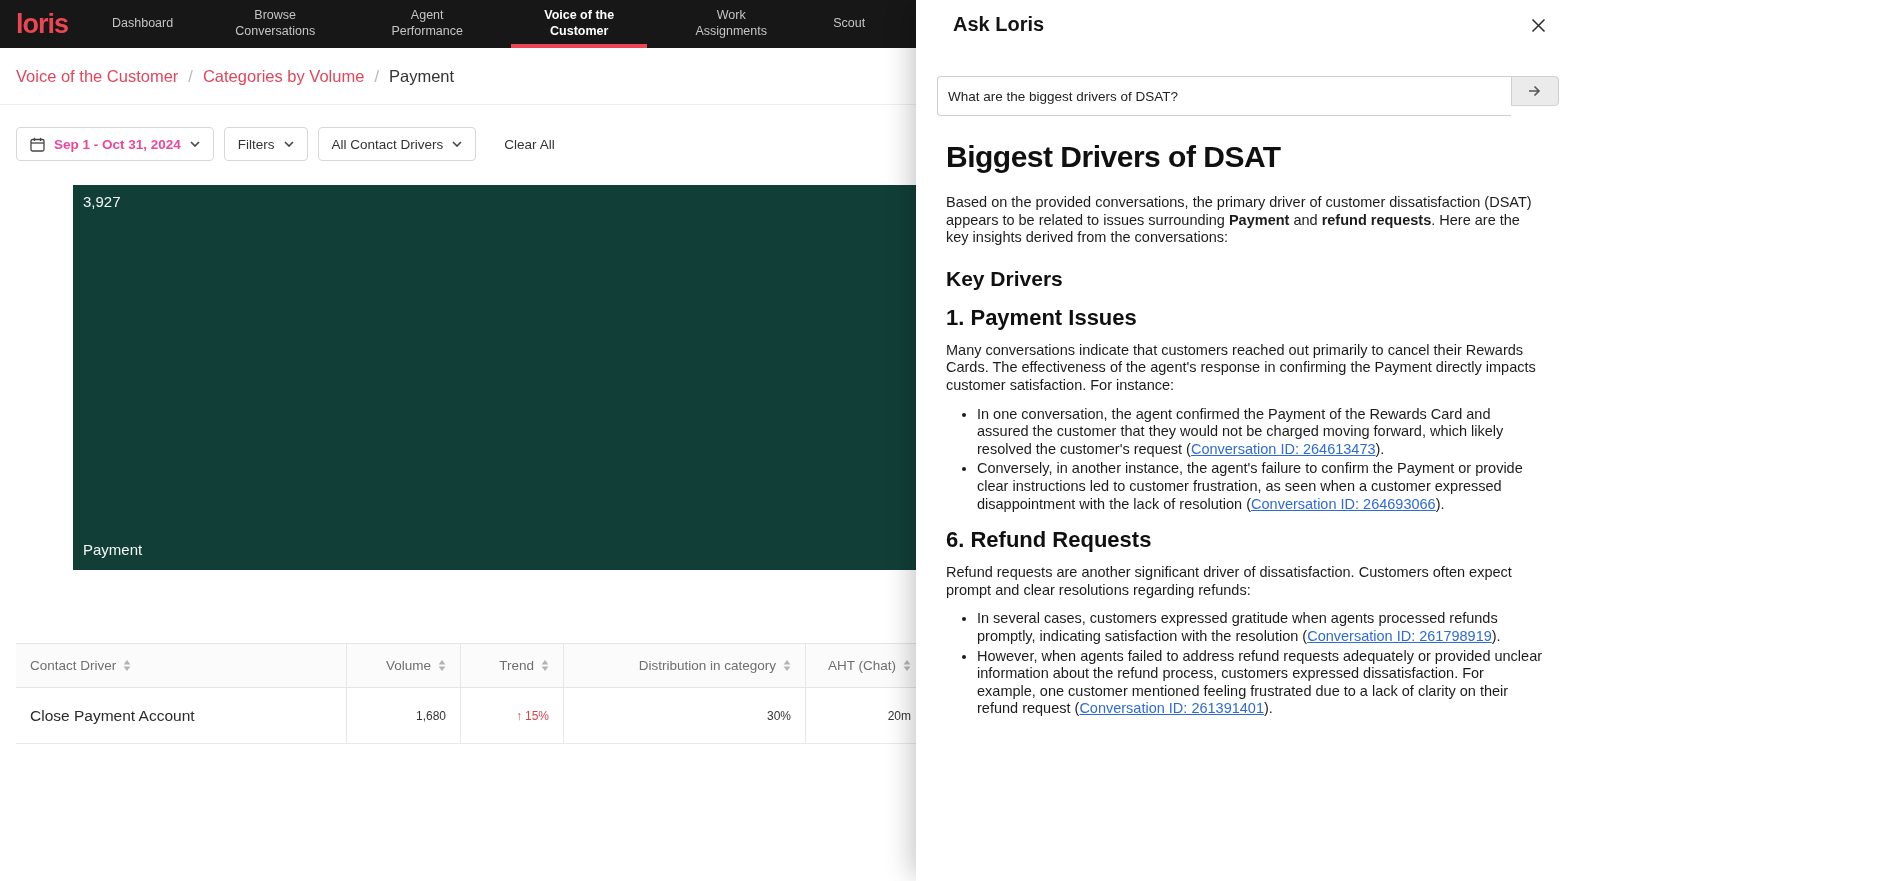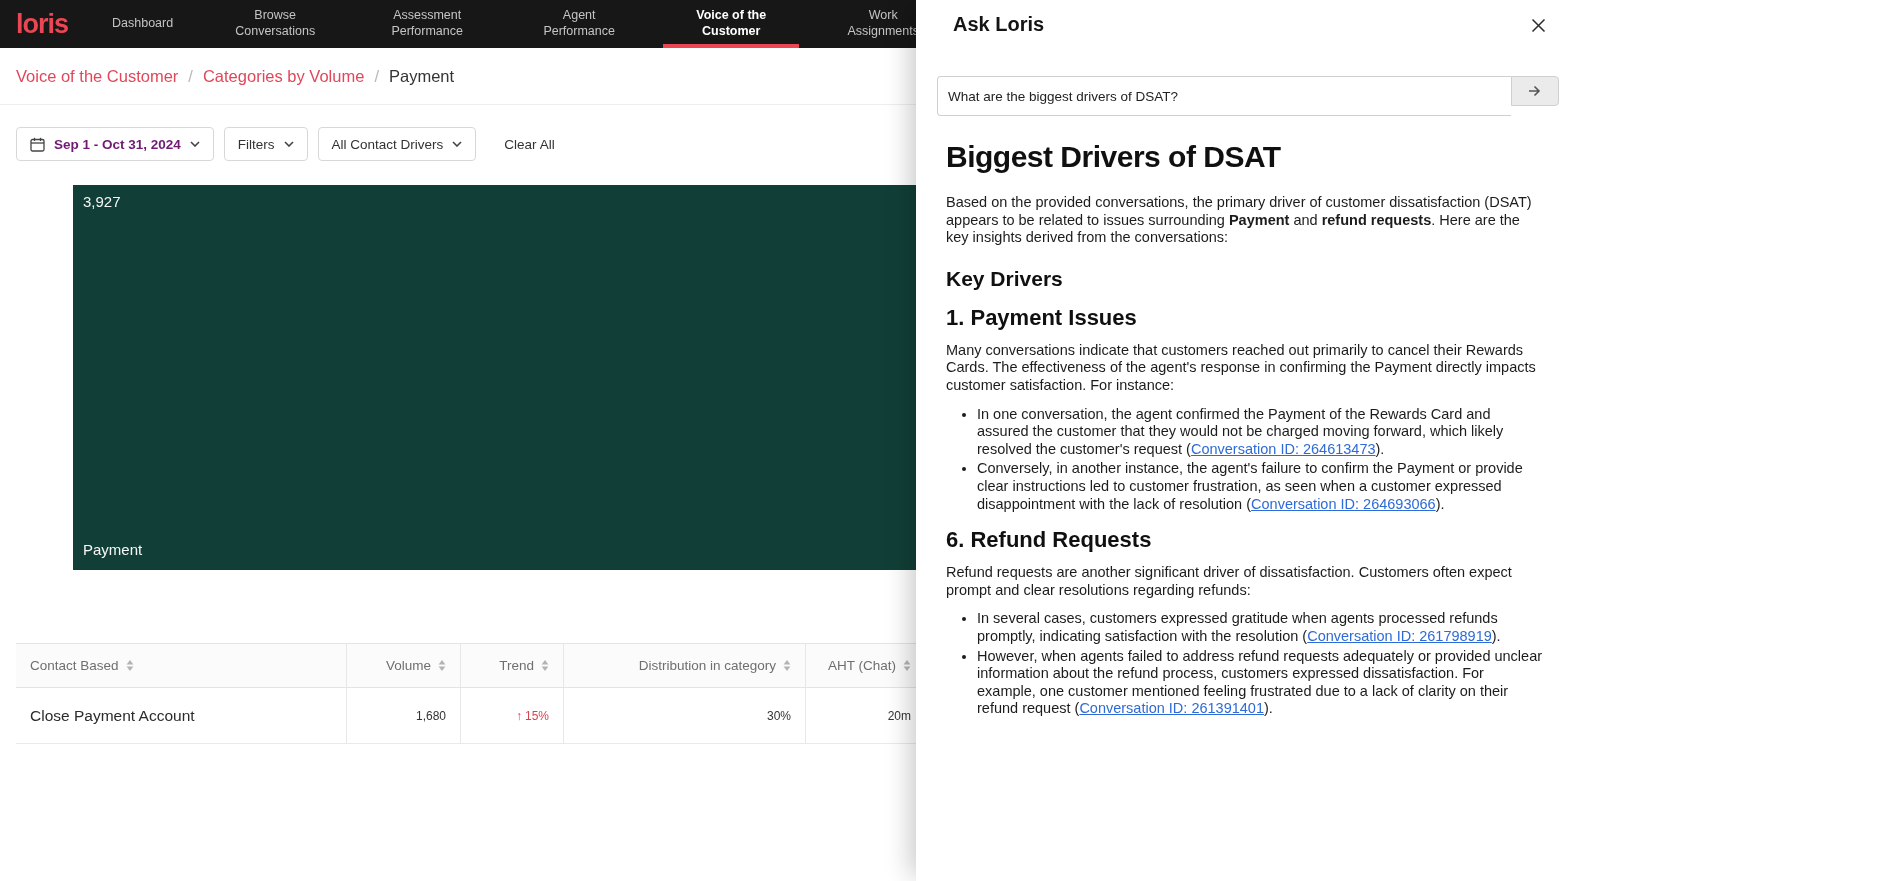--- a/index.html
+++ b/index.html
@@ -18,21 +18,21 @@
 
   
   .crumb-bar { position:absolute; left:0; top:48px; width:1899px; height:57px; background:#fff; border-bottom:1px solid #eeeeee; display:flex; align-items:center; padding-left:16px; font-size:16.5px; }
   .crumb-link { color:#e1475a; text-decoration:none; cursor:pointer; }
   .crumb-sep { color:#b9b9b9; margin:0 10px; }
   .crumb-current { color:#343434; }
 
   
   .filter-row { position:absolute; left:16px; top:127px; display:flex; align-items:center; gap:10px; }
   .btn { height:34px; background:#fff; border:1px solid #d8d8d8; border-radius:4px; display:flex; align-items:center; gap:9px; padding:0 13px; font-size:13.5px; color:#333; cursor:pointer; }
-  .btn.date { font-weight:600; color:#701a75; }
+  .btn.date { font-weight:600; color:#ec4899; }
   .link-btn { background:none; border:none; font-size:13.5px; color:#333; margin-left:18px; cursor:pointer; font-family:inherit; }
 
   
   .treemap { position:absolute; left:73px; top:185px; width:1810px; height:385px; }
   .treemap-seg { position:absolute; inset:0; background:#113f37; cursor:pointer; }
   .seg-total { position:absolute; left:10px; top:8px; color:#f4f7f6; font-size:15px; }
   .seg-label { position:absolute; left:10px; bottom:12px; color:#f4f7f6; font-size:15px; }
 
   
   .vtable { position:absolute; left:16px; top:643px; width:1867px; font-size:13.5px; }
@@ -72,23 +72,20 @@
   <header class="topnav">
     <div class="logo">loris</div>
     <nav class="nav-items">
       <div class="nav-item">
           <span>Dashboard</span>
         </div>
       <div class="nav-item">
           <span>Browse Conversations</span>
         </div>
       <div class="nav-item">
-          <span>Assessment Performance</span>
-        </div>
-      <div class="nav-item">
           <span>Agent Performance</span>
         </div>
       <div class="nav-item active">
           <span>Voice of the Customer</span>
         </div>
       <div class="nav-item">
           <span>Work Assignments</span>
         </div>
       <div class="nav-item">
           <span>Scout</span>
@@ -135,21 +132,21 @@
   <div class="treemap">
     <div class="treemap-seg">
       <span class="seg-total">3,927</span>
       <span class="seg-label">Payment</span>
     </div>
   </div>
 
   <div class="vtable">
     <div class="thead">
       <div class="th">
-        <span>Contact Based</span>
+        <span>Contact Driver</span>
         <svg class="sort" width="8" height="11" viewBox="0 0 8 11">
             <path d="M4 0 7.4 4.4 H0.6z" fill="#b3b3b3"></path>
             <path d="M4 11 0.6 6.6 H7.4z" fill="#b3b3b3"></path>
           </svg>
       </div>
       <div class="th">
         <span>Volume</span>
         <svg class="sort" width="8" height="11" viewBox="0 0 8 11">
             <path d="M4 0 7.4 4.4 H0.6z" fill="#b3b3b3"></path>
             <path d="M4 11 0.6 6.6 H7.4z" fill="#b3b3b3"></path>

